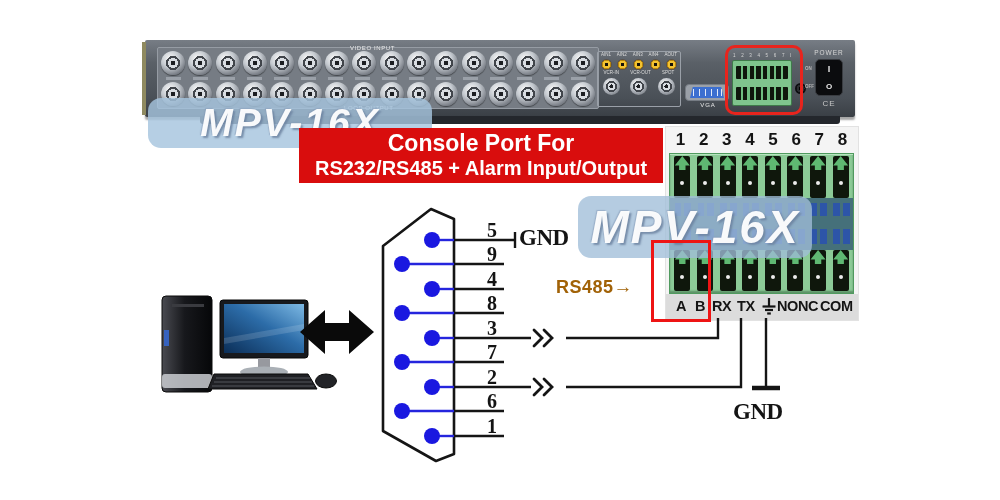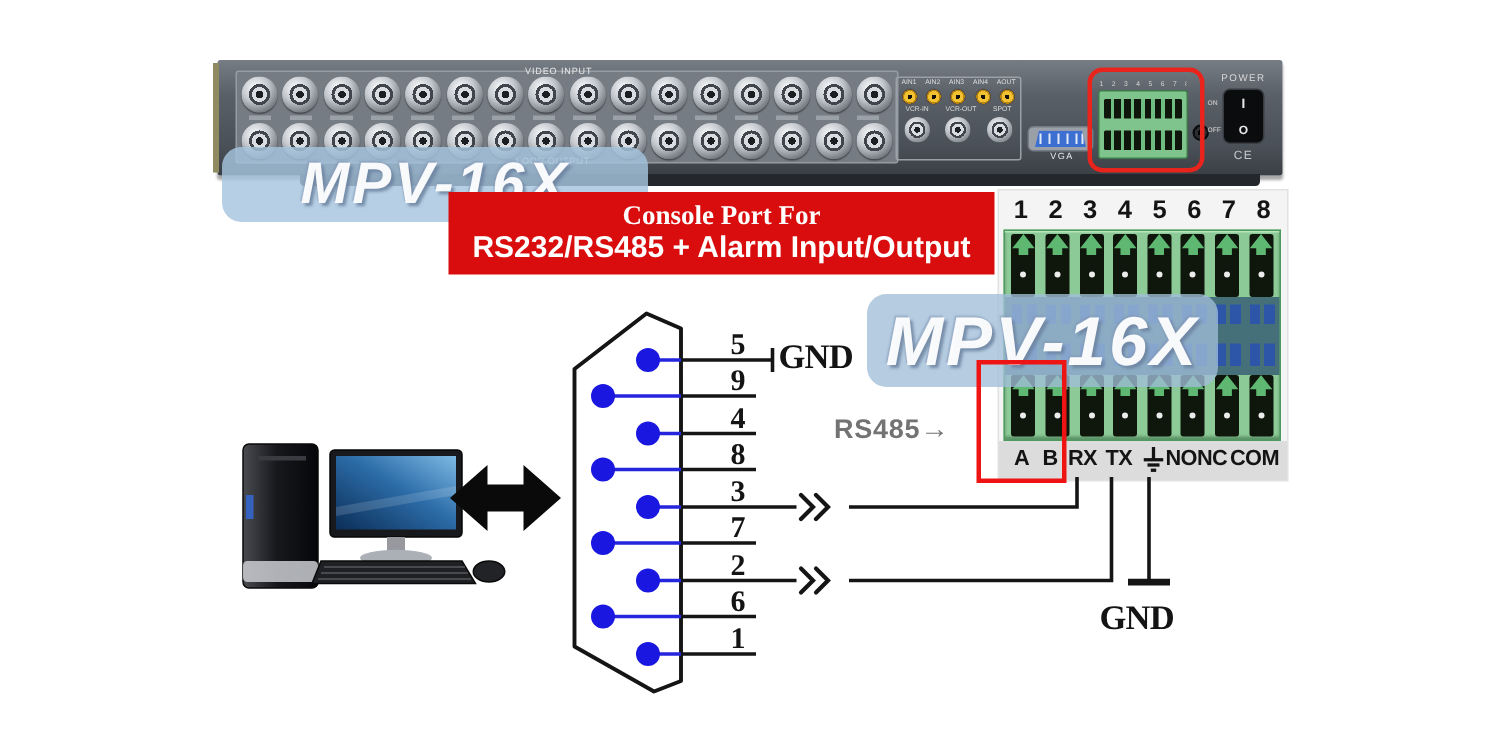--- a/index.html
+++ b/index.html
@@ -78,21 +78,21 @@
     font-style:italic; font-weight:bold; color:rgba(255,255,255,.95);
     text-shadow:2px 2px 2px rgba(108,130,160,.85), -1px -1px 1px rgba(130,150,180,.5);
     letter-spacing:2px; }
   #watermark1 { left:148px; top:98px; width:284px; height:50px; font-size:39px; }
   #watermark2 { left:578px; top:196px; width:234px; height:62px; font-size:46px; background:rgba(160,190,216,.78); }
 
   
   #banner { position:absolute; left:299px; top:128px; width:364px; height:55px; background:#d90d0d;
     z-index:6; display:flex; flex-direction:column; align-items:center; justify-content:center;
     color:#fff; font-weight:bold; line-height:1.18; }
-  #banner .l1 { font-size:18px;font-family:Liberation Serif, serif; }
+  #banner .l1 { font-size:23px; }
   #banner .l2 { font-size:20px; white-space:nowrap; }
 
   
   #closeup { position:absolute; left:666px; top:127px; width:192px; height:193px;
     background:#f4f4f4; box-shadow:0 0 0 1px #e2e2e2; z-index:3; }
   .num-row { position:absolute; left:3px; top:0; width:185px; height:26px;
     display:flex; justify-content:space-around; align-items:center;
     font-size:17px; font-weight:bold; color:#141414; }
   .green-block { position:absolute; left:3px; top:26px; width:185px; height:141px;
     background:#8ccb97; border:1px solid #4f9a5e;
@@ -109,21 +109,21 @@
   .sq-strip { position:absolute; left:2px; width:179px; height:13px;
     background:repeating-linear-gradient(90deg, rgba(0,0,0,0) 0 3px, #2d55a8 3px 9.5px, rgba(0,0,0,0) 9.5px 12.5px, #2d55a8 12.5px 19.5px, rgba(0,0,0,0) 19.5px 22.6px); }
   .sqs-1 { top:5px; } .sqs-2 { top:31px; height:15px; }
   .labels-row { position:absolute; left:0; top:167px; width:192px; height:26px; background:#dcdcdc; }
   .t-label { position:absolute; top:4px; font-size:14.5px; font-weight:800; color:#141414; letter-spacing:-.4px; }
   .tl-a { left:10px; } .tl-b { left:29px; } .tl-rx { left:46px; } .tl-tx { left:71px; }
   .tl-gnd-icon { left:96px; top:4px; } .tl-no { left:111px; } .tl-nc { left:132px; } .tl-com { left:154px; }
 
   #red-ab-rect { position:absolute; left:651px; top:240px; width:60px; height:82px;
     border:3px solid #ee1414; z-index:7; }
-  #rs485 { position:absolute; left:556px; top:276px; z-index:7; color:#737373;
+  #rs485 { position:absolute; left:556px; top:276px; z-index:7; color:#a16207;
     font-size:18px; font-weight:bold; letter-spacing:.5px; }
   #rs485 .arrow { font-size:19px; }
 
   
   .serif-label { position:absolute; font-family:"Liberation Serif", serif; font-weight:bold; color:#141414; z-index:6;text-align:right; }
   .pin-num { left:482px; width:20px; text-align:center; font-size:20px; }
   .gnd-label { font-size:23px; letter-spacing:-.5px; }
   #gnd-top { left:519px; top:225px; }
   #gnd-bottom { left:733px; top:399px; }
 

